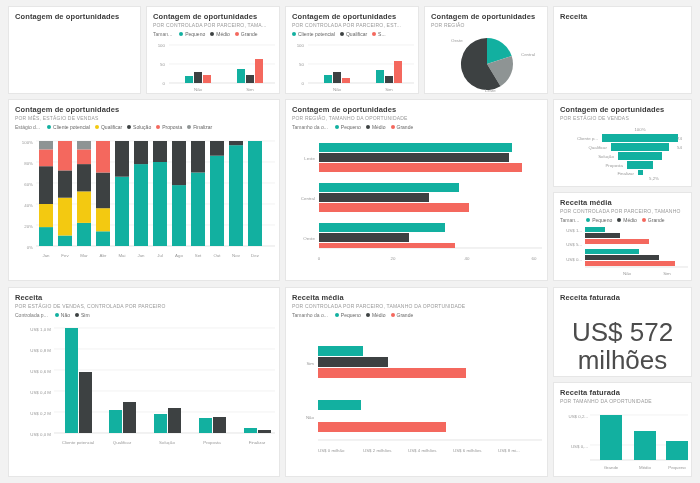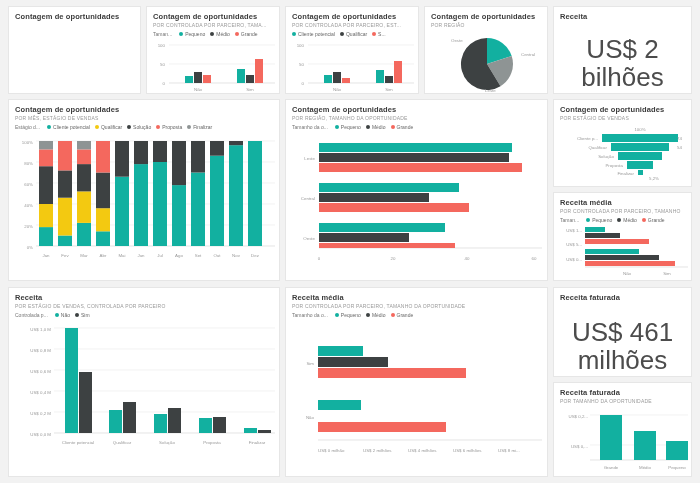--- a/index.html
+++ b/index.html
@@ -152,21 +152,20 @@
         <path d="M0,0 L13.5,22.2 A26,26 0 1,1 0,-26 Z" fill="#3d4142"></path>
       </g>
       <text class="tick-sm" x="26" y="14">Oeste</text>
       <text class="tick-sm" x="96" y="28">Central</text>
       <text class="tick-sm" x="60" y="64">Leste</text>
     </svg>
   </div>
 
   <div class="card" style="left:553px;top:6px;width:139px;height:88px;">
     <div class="card-title">Receita</div>
-    <div class="bigval" style="margin-top:14px;padding:0 8px;">US$ 2 bilhões</div>
   </div>
 
   <div class="card" style="left:8px;top:99px;width:272px;height:182px;">
     <div class="card-title">Contagem de oportunidades</div>
     <div class="card-sub">POR MÊS, ESTÁGIO DE VENDAS</div>
     <div class="legend">
       <span class="legend-lbl">Estágio d...</span>
       <span class="lg">
           <i class="dot" style="background:#12b0a0"></i>
           <span>Cliente potencial</span>
@@ -486,21 +485,21 @@
       <text class="tick-sm" x="32" y="134" text-anchor="start">US$ 0 milhão</text>
       <text class="tick-sm" x="77" y="134" text-anchor="start">US$ 2 milhões</text>
       <text class="tick-sm" x="122" y="134" text-anchor="start">US$ 4 milhões</text>
       <text class="tick-sm" x="167" y="134" text-anchor="start">US$ 6 milhões</text>
       <text class="tick-sm" x="212" y="134" text-anchor="start">US$ 8 mi...</text>
     </svg>
   </div>
 
   <div class="card" style="left:553px;top:287px;width:139px;height:90px;">
     <div class="card-title">Receita faturada</div>
-    <div class="bigval" style="margin-top:16px;padding:0 6px;">US$ 461 milhões</div>
+    <div class="bigval" style="margin-top:16px;padding:0 6px;">US$ 572 milhões</div>
   </div>
 
   <div class="card" style="left:553px;top:382px;width:139px;height:95px;">
     <div class="card-title">Receita faturada</div>
     <div class="card-sub">POR TAMANHO DA OPORTUNIDADE</div>
     <svg width="139" height="70">
       <text class="tick-sm" x="34" y="14" text-anchor="end">US$ 0,2...</text>
       <text class="tick-sm" x="34" y="44" text-anchor="end">US$ 0,...</text>
       <line class="gridline" x1="36" y1="11" x2="134" y2="11"></line>
       <line class="gridline" x1="36" y1="41" x2="134" y2="41"></line>

